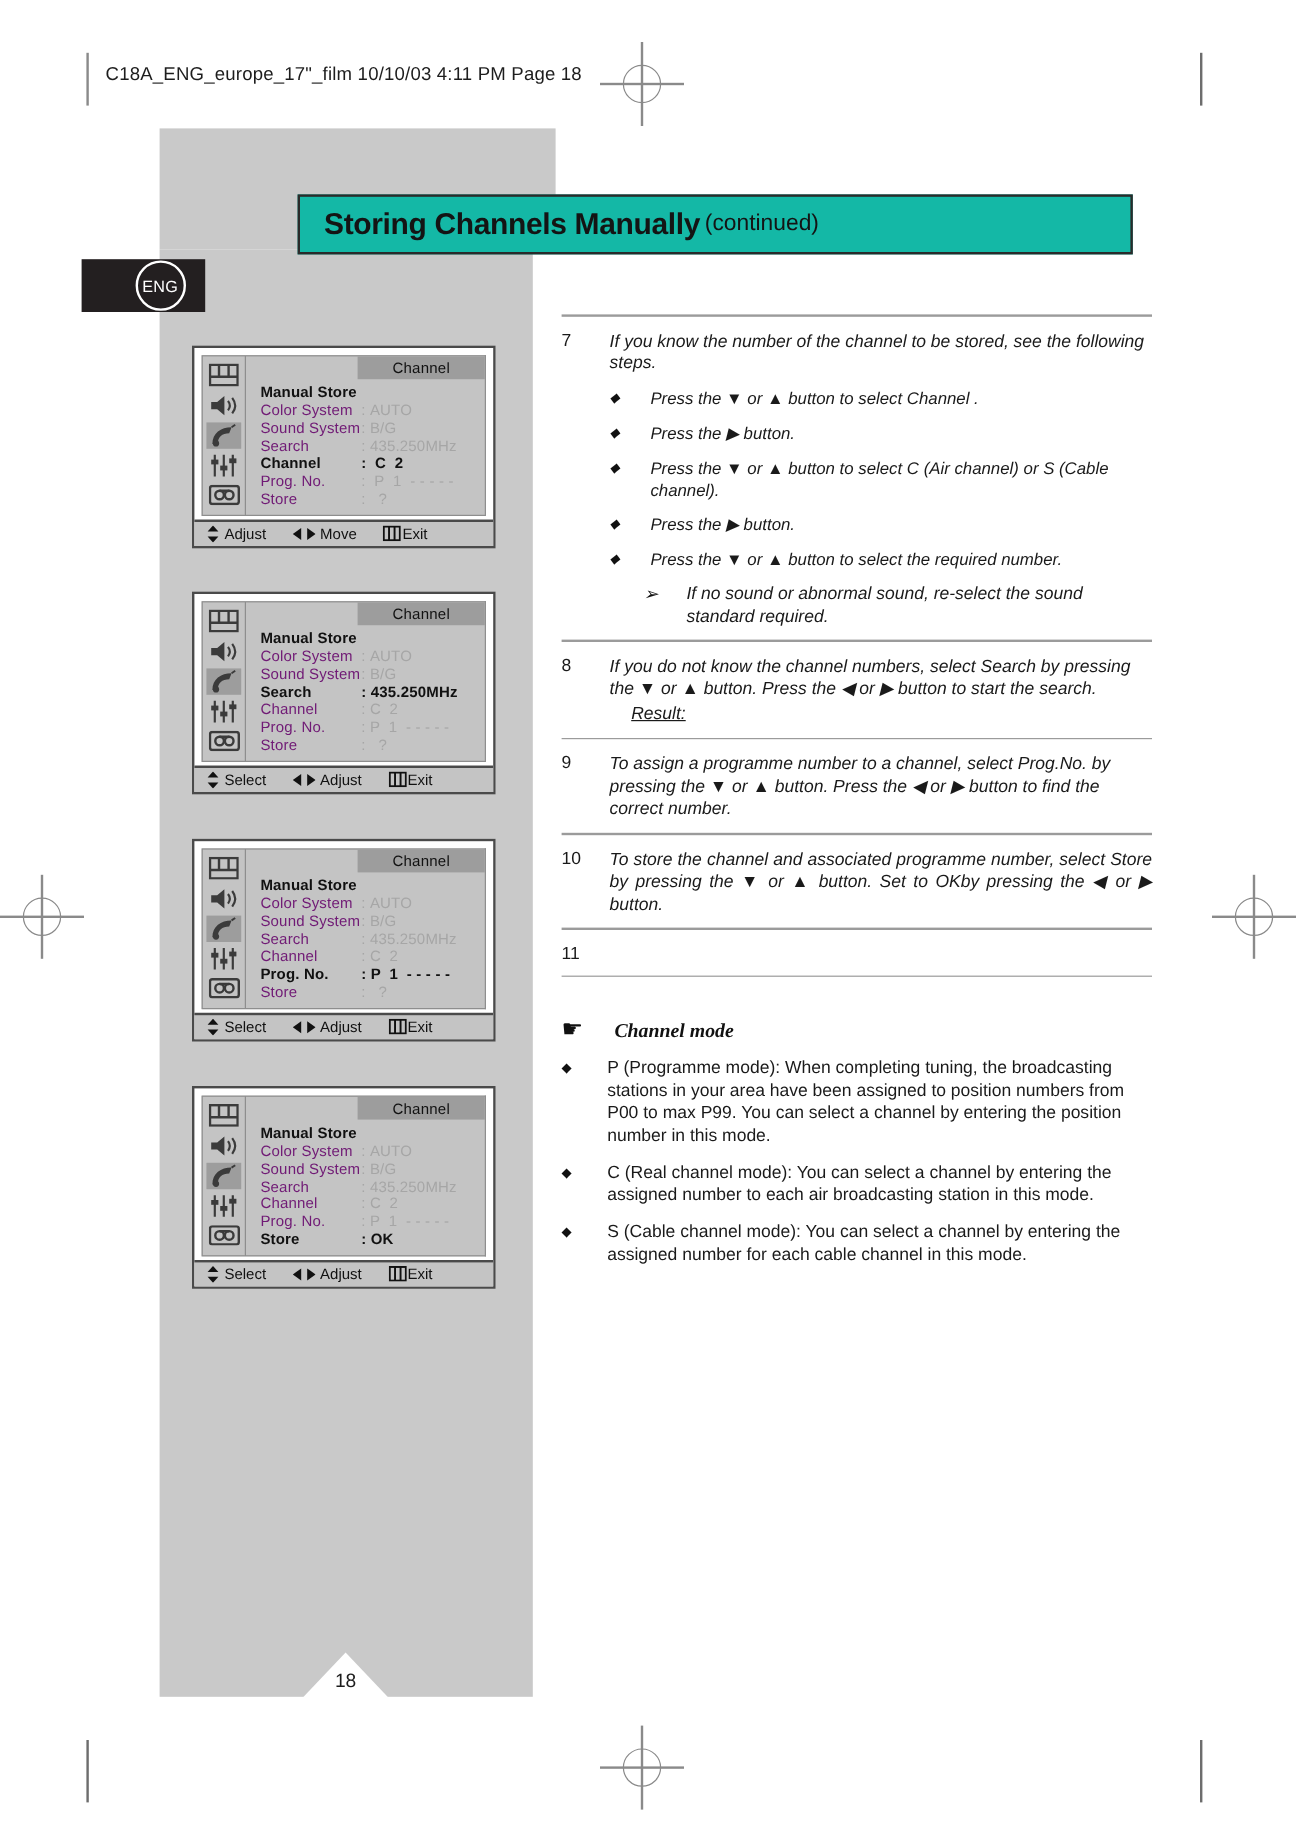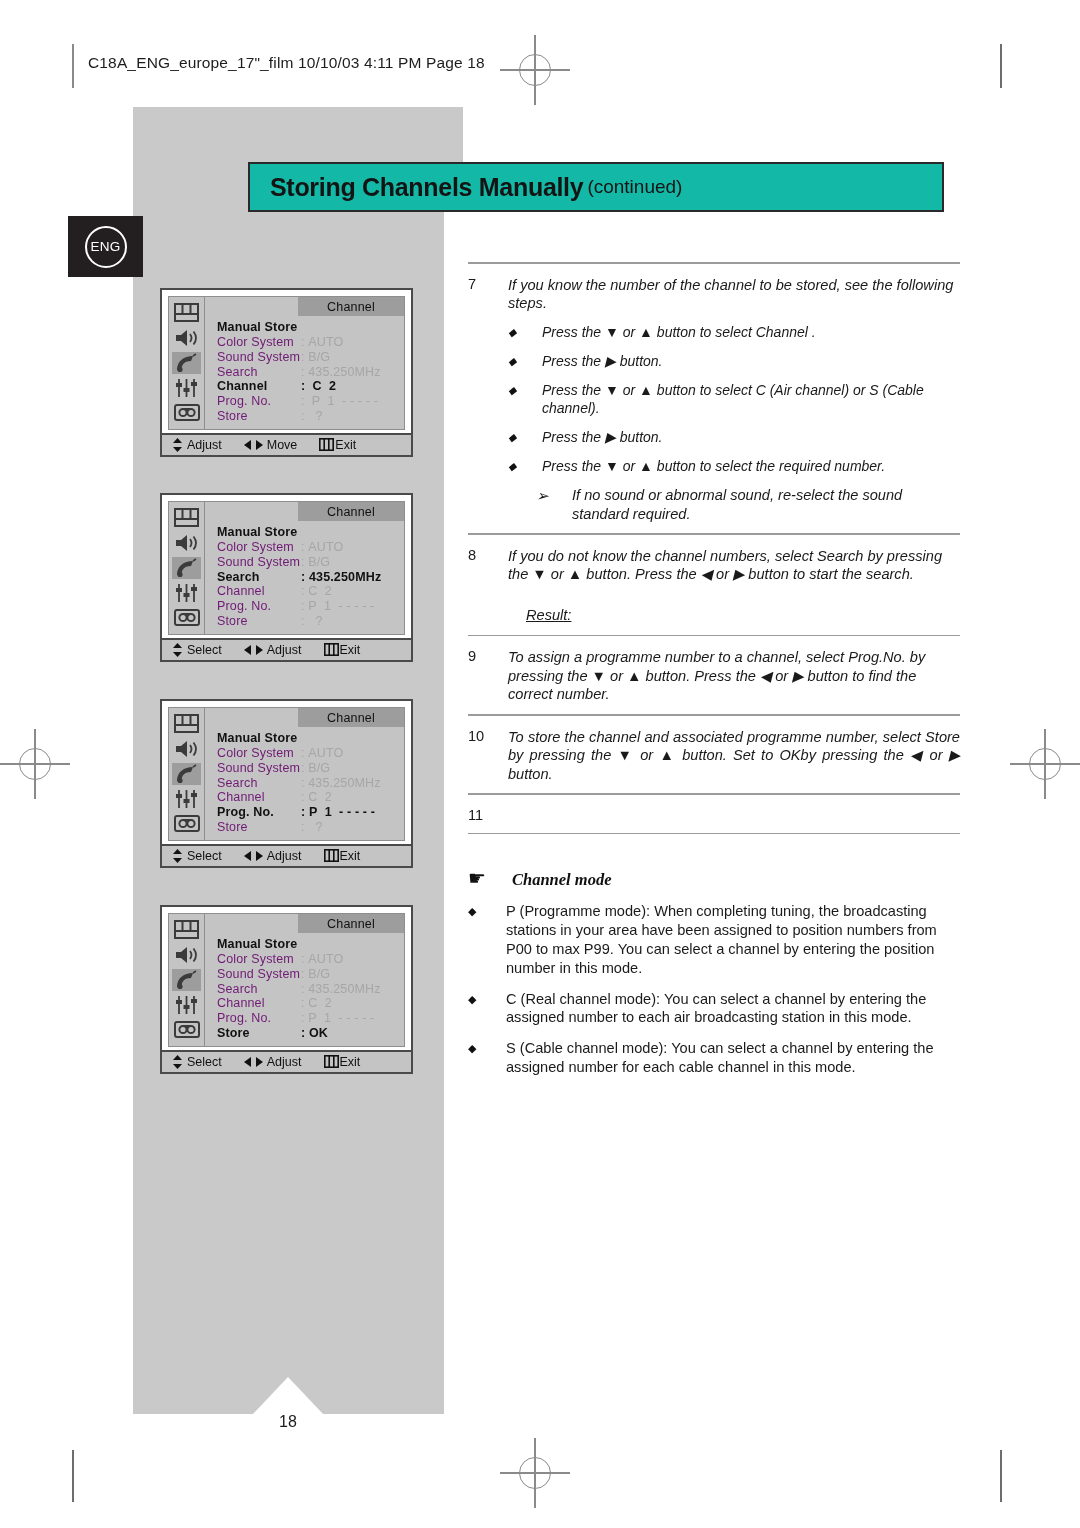--- a/index.html
+++ b/index.html
@@ -37,39 +37,39 @@
     background:#14b8a6;border:2.5px solid #2a2a2a;
     display:flex;align-items:center;
   }
   .titlebar .t-main{
     font-size:25px;font-weight:bold;color:#141414;margin-left:20px;letter-spacing:-0.3px;
   }
   .titlebar .t-sub{font-size:19px;color:#141414;margin-left:4px;}
 
   
   .eng-badge{
-    position:absolute;left:68px;top:216px;width:75px;height:61px;
-    background:#231f20;display:flex;align-items:center;justify-content:center;
+    position:absolute;left:68px;top:216px;width:75px;height:44px;
+    background:#231f20;display:flex;align-items:center;justify-content:center;padding-left:28px;
   }
   .eng-badge .ring{
     width:38px;height:38px;border:2px solid #ffffff;border-radius:50%;
     display:flex;align-items:center;justify-content:center;
     font-size:13.5px;color:#ffffff;letter-spacing:.2px;
   }
 
   
   .pagenum{position:absolute;left:252px;top:1377px;width:72px;height:38px;}
   .pagenum .tri{
     position:absolute;left:0;top:0;width:0;height:0;
     border-left:36px solid transparent;border-right:36px solid transparent;
     border-bottom:38px solid #ffffff;
   }
   .pagenum .n{
     position:absolute;left:0;top:16px;width:72px;text-align:center;
-    font-size:16px;color:#1d1d1d;margin-top:20px;
+    font-size:16px;color:#1d1d1d;
   }
 
   
   .osd{
     position:absolute;left:160px;width:253px;
     background:#ffffff;border:2px solid #4a4a4a;
     box-sizing:border-box;
   }
   .osd-screen{position:relative;padding:6px 6px 3px 6px;}
   .osd-inner{display:flex;}
@@ -109,21 +109,21 @@
   .step{display:flex;padding:12px 0 10px 0;}
   .step .num{width:40px;font-size:14.6px;color:#1a1a1a;flex-shrink:0;}
   .step .body{flex:1;font-size:14.6px;line-height:18.6px;color:#1a1a1a;font-style:italic;}
   .bullets{margin-top:10px;}
   .bul{display:flex;margin-bottom:10px;}
   .bul .dm{width:34px;flex-shrink:0;font-size:11px;line-height:19px;color:#111;}
   .bul .btxt{flex:1;font-size:14px;line-height:18.6px;}
   .note{display:flex;margin-top:4px;margin-left:28px;}
   .note .ar{width:36px;flex-shrink:0;font-size:15px;line-height:19px;color:#111;}
   .note .ntxt{flex:1;font-size:14.6px;line-height:18.6px;}
-  .result{display:flex;margin-top:22px;margin-left:18px;}
+  .result{display:flex;margin-top:2px;margin-left:18px;}
   .result .rl{width:86px;flex-shrink:0;font-size:14.6px;line-height:18.6px;}
   .result .rl u{text-decoration:underline;}
   .result .rtxt{flex:1;font-size:14.6px;line-height:18.6px;}
   .justify{text-align:justify;}
 
   
   .cm{margin-top:34px;}
   .cm-head{display:flex;align-items:baseline;}
   .cm-head .hand{width:44px;flex-shrink:0;font-size:20px;line-height:20px;color:#111;}
   .cm-head .ht{font-size:16.5px;font-style:italic;font-weight:bold;color:#111;font-family:"Liberation Serif",serif;text-align:center;}

